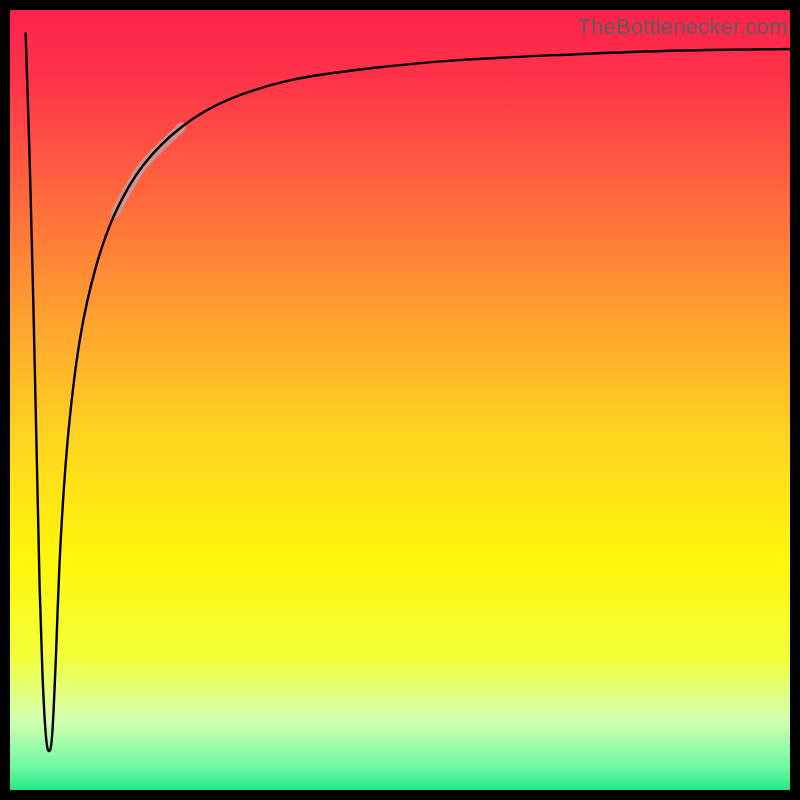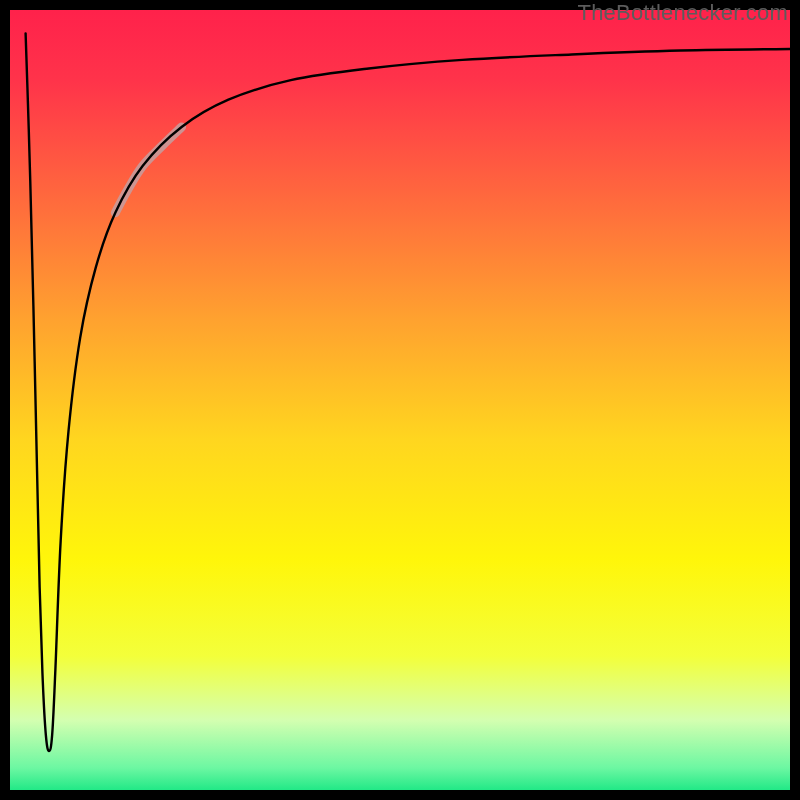--- a/index.html
+++ b/index.html
@@ -11,21 +11,21 @@
     overflow: hidden;
     font-family: Arial, Helvetica, sans-serif;
   }
   .chart-outer {
     position: relative;
     width: 800px;
     height: 800px;
   }
   .watermark {
     position: absolute;
-    top: 0;
+    top: 14px;
     right: 12px;
     color: #5c5c5c;
     font-size: 22px;
     font-weight: 500;
     letter-spacing: 0.2px;
     user-select: none;
     z-index: 5;
   }
   svg {
     position: absolute;

